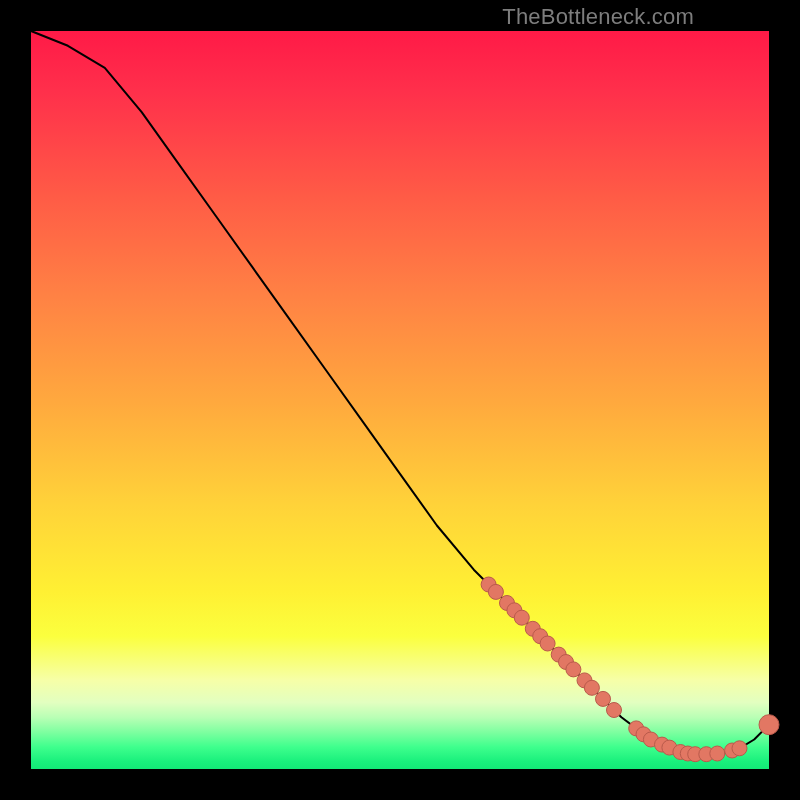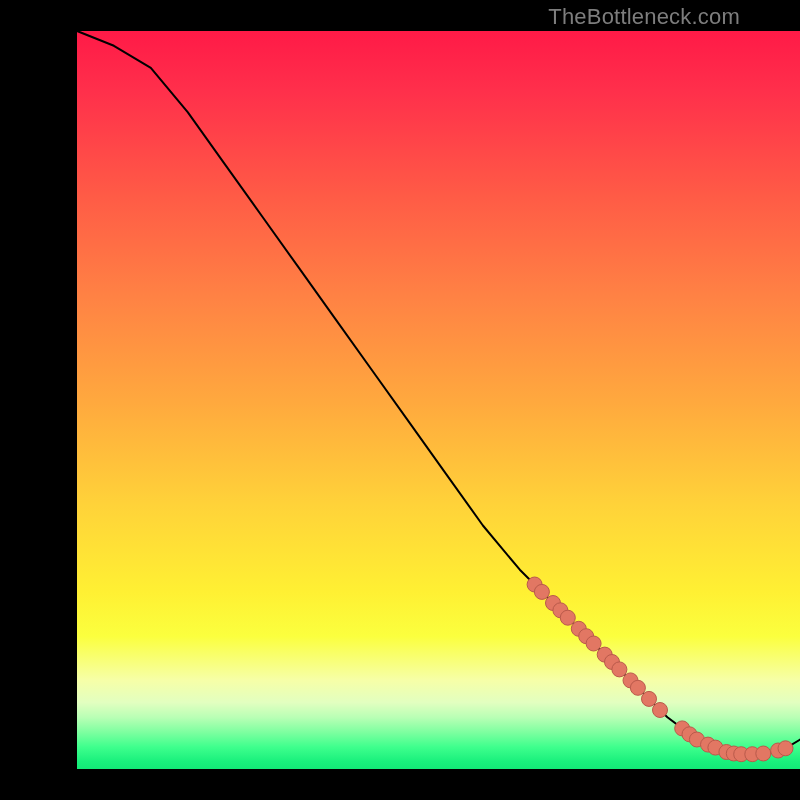--- a/index.html
+++ b/index.html
@@ -9,21 +9,20 @@
     height: 800px;
     background: #000;
     overflow: hidden;
     font-family: Arial, Helvetica, sans-serif;
   }
   .frame {
     position: relative;
     width: 704px;
     height: 800px;
     background: #000;
-    margin-left: 46px;
   }
   .watermark {
     position: absolute;
     top: 4px;
     right: 10px;
     color: #7d7d7d;
     font-size: 22px;
     font-weight: 500;
     letter-spacing: 0.2px;
     z-index: 10;

